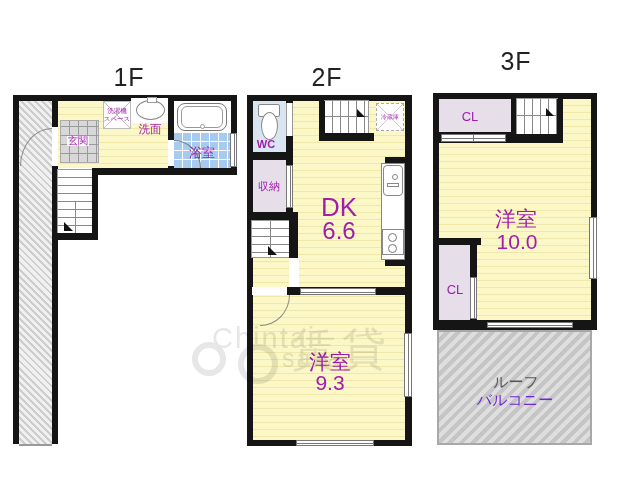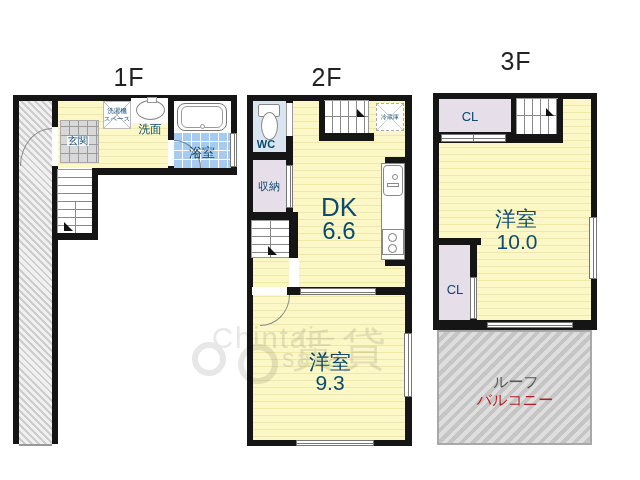--- a/index.html
+++ b/index.html
@@ -27,21 +27,21 @@
   .stairsH{position:absolute;background:#fff;outline:1px solid #999;
            background-image:repeating-linear-gradient(180deg,transparent 0 7px,#888 7px 8px);}
   .stairsV{position:absolute;background:#fff;outline:1px solid #999;
            background-image:repeating-linear-gradient(90deg,transparent 0 7px,#888 7px 8px);}
   .winh{position:absolute;background:#fff;border:1px solid #777;box-sizing:border-box;}
   .winh::after{content:'';position:absolute;left:0;right:0;top:50%;border-top:1px solid #777;}
   .winv{position:absolute;background:#fff;border:1px solid #777;box-sizing:border-box;}
   .winv::after{content:'';position:absolute;top:0;bottom:0;left:50%;border-left:1px solid #777;}
   .tick{position:absolute;background:#777;}
   .arc{position:absolute;box-sizing:border-box;}
-  .lbl{position:absolute;transform:translate(-50%,-50%);color:#0c4a6e;line-height:1;
+  .lbl{position:absolute;transform:translate(-50%,-50%);color:#a21caf;line-height:1;
        white-space:nowrap;text-align:center;}
   .ftitle{color:#222;font-size:25px;letter-spacing:1px;}
   .bgw{background:rgba(255,255,255,.85);padding:0 1px;}
   .fix{position:absolute;background:#fff;border:1px solid #888;box-sizing:border-box;}
   .tri{position:absolute;width:0;height:0;border-style:solid;}
   #wm{position:absolute;left:0;top:0;width:528px;height:480px;pointer-events:none;
       opacity:.22;mix-blend-mode:multiply;color:#8f8f8f;}
   #wm div{position:absolute;font-family:"Liberation Sans",sans-serif;}
   .wmcirc{border:6px solid #8f8f8f;border-radius:50%;box-sizing:border-box;}
 </style>
@@ -190,21 +190,21 @@
 
   <div class="wall" style="left:433px;top:238px;width:48px;height:7px;"></div>
   <div class="lav" style="left:439px;top:245px;width:31px;height:75px;"></div>
   <div class="lbl" style="left:455px;top:289px;font-size:13px;">CL</div>
   <div class="wall" style="left:470px;top:245px;width:7px;height:75px;"></div>
   <div class="winv" style="left:470px;top:277px;width:7px;height:42px;"></div>
   <div class="winh" style="left:487px;top:322px;width:86px;height:6px;"></div>
 
   <div class="balcony" style="left:437px;top:330px;width:155px;height:115px;"></div>
   <div class="lbl" style="left:516px;top:381px;font-size:15px;color:#555;">ルーフ</div>
-  <div class="lbl" style="left:515px;top:399px;font-size:15px;color:#b91c1c;">バルコニー</div>
+  <div class="lbl" style="left:515px;top:399px;font-size:15px;color:#6d28d9;">バルコニー</div>
 
   <div id="wm">
     <div class="wmcirc" style="left:192px;top:342px;width:34px;height:34px;"></div>
     <div style="left:212px;top:322px;font-size:29px;letter-spacing:2px;">Chintai</div>
     <div class="wmcirc" style="left:238px;top:344px;width:40px;height:40px;"></div>
     <div style="left:292px;top:320px;font-size:44px;letter-spacing:6px;">賃貸</div>
     <div style="left:282px;top:344px;font-size:25px;letter-spacing:2px;">saka</div>
   </div>
 
 </div>

